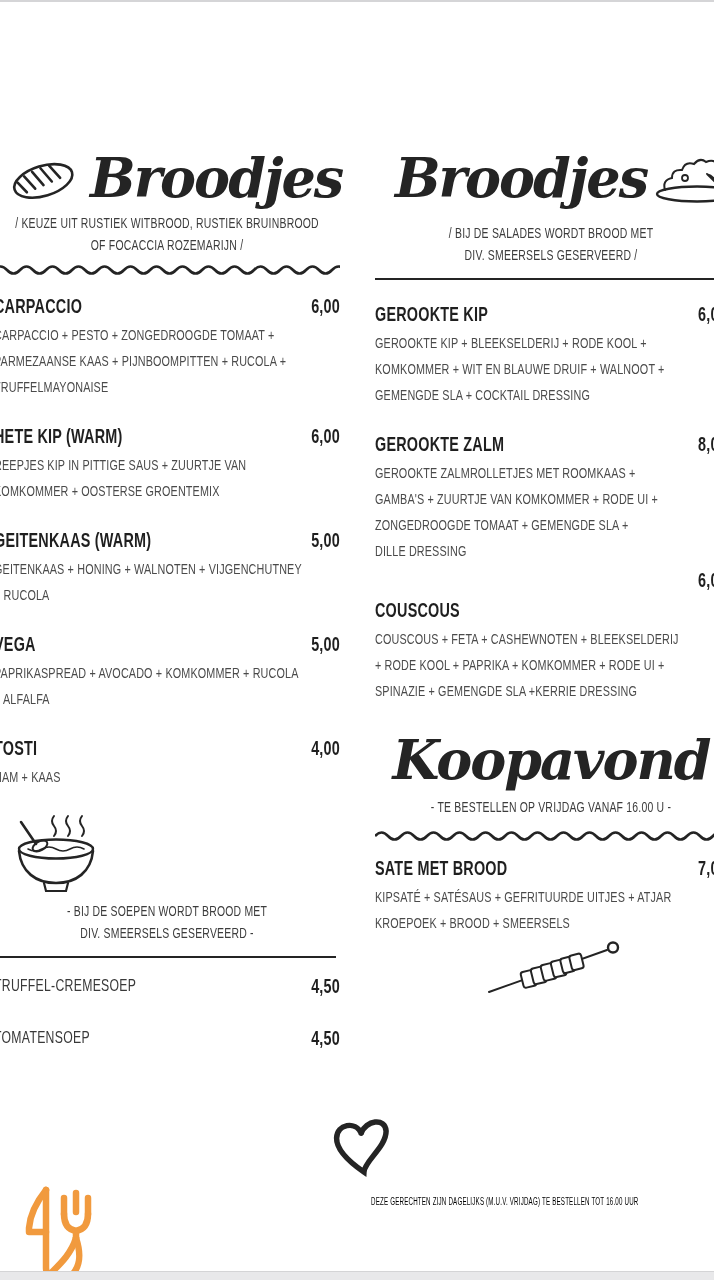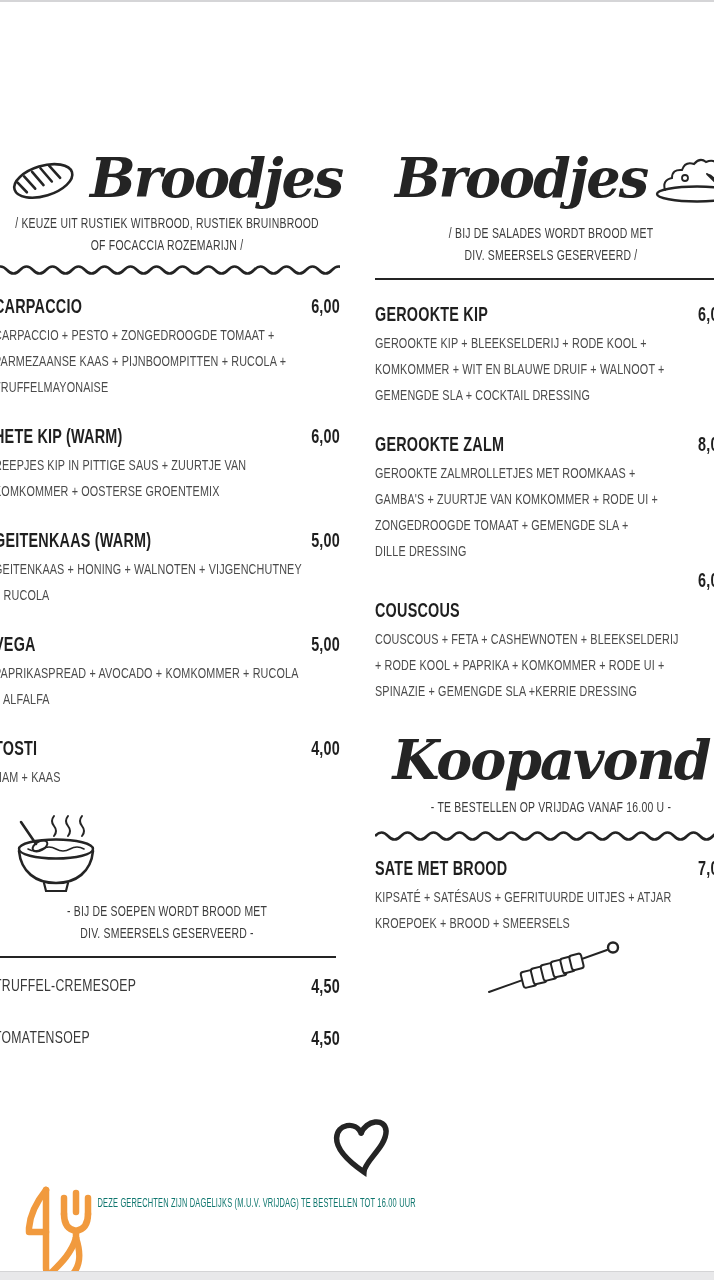--- a/index.html
+++ b/index.html
@@ -30,22 +30,22 @@
   .item-name{font-weight:bold;font-size:20px;letter-spacing:.3px;line-height:24px;}
   .price{font-weight:bold;font-size:20px;letter-spacing:.3px;}
   .desc{font-size:15px;line-height:26px;color:#4a4a4a;letter-spacing:.2px;
         white-space:pre-line;margin-top:4px;}
   .price-solo{display:flex;justify-content:flex-end;line-height:24px;}
 
   .souprow{display:flex;justify-content:space-between;line-height:24px;margin-bottom:28px;}
   .soupname{font-size:17px;color:#383838;letter-spacing:.4px;}
 
   .heart{position:absolute;left:331px;top:1116px;}
-  .footer-note{position:absolute;top:1196px;left:0;width:720px;text-align:left;
-               font-size:12px;color:#0f766e;letter-spacing:.3px;}
+  .footer-note{position:absolute;top:1196px;left:0;width:720px;text-align:right;
+               font-size:10px;color:#000000;letter-spacing:.3px;}
   .logo{position:absolute;left:12px;top:1184px;z-index:2;}
   .plate-ic{position:absolute;right:-14px;top:0;}
   svg{display:block;}
 </style>
 </head>
 <body>
 
 <div class="page">
   <div class="topline"></div>
 

